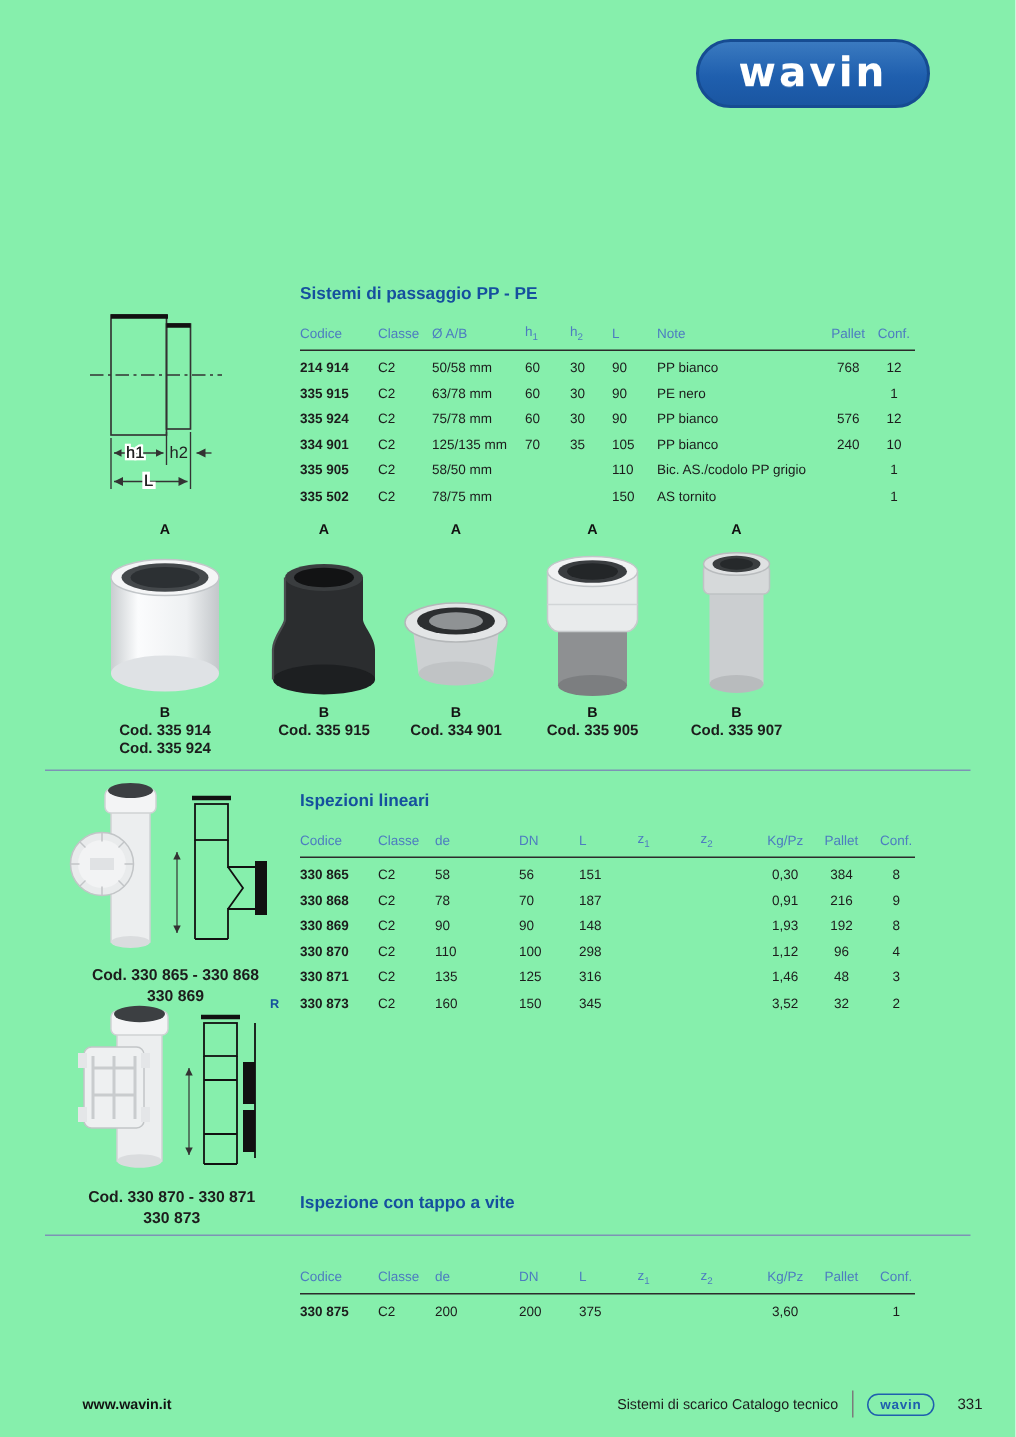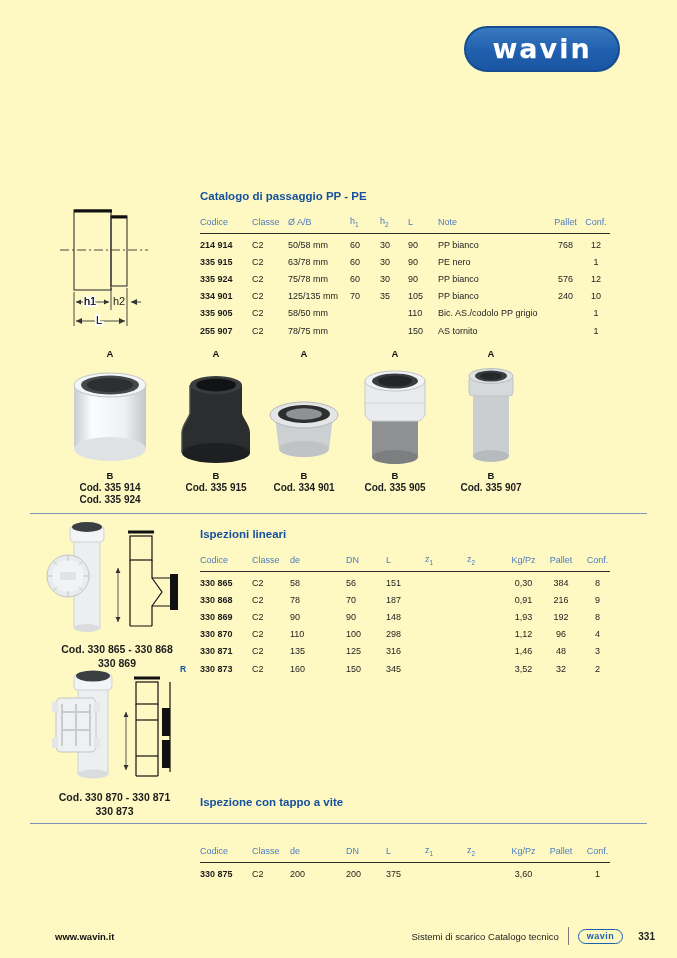--- a/index.html
+++ b/index.html
@@ -1,18 +1,18 @@
 <!DOCTYPE html>
 <html><head>
 <meta charset="utf-8">
 <style>
   * { margin:0; padding:0; box-sizing:border-box; }
   html,body { background:#ffffff; }
   body { font-family:"Liberation Sans", sans-serif; color:#1c1c1c; }
-  .page { position:relative; width:677px; height:958px; background:#fef9c3; overflow:hidden; }
+  .page { position:relative; width:677px; height:958px; background:#86efac; overflow:hidden; }
 
   
   .logo-block { position:absolute; top:26px; right:50px; width:170px; text-align:center; }
   .logo-pill { display:inline-block; width:156px; height:46px; background:linear-gradient(180deg,#3a7ac0 0%,#1f5fae 55%,#1a56a2 100%);
                border-radius:23px; border:2px solid #164c92; line-height:42px; }
   .logo-pill span { color:#ffffff; font-weight:bold; font-size:27px; letter-spacing:2px;
                     font-family:"DejaVu Sans", sans-serif; text-shadow:0 1px 0 rgba(255,255,255,.25); }
   .tagline { margin-top:12px; font-family:"DejaVu Serif", serif; font-weight:bold; font-size:11px;
              letter-spacing:2px; color:#18233d; }
 
@@ -47,21 +47,21 @@
   .rmark { position:absolute; left:180px; top:664px; color:#15509e; font-weight:bold; font-size:8.5px; }
 
   
   .footer { position:absolute; left:55px; right:22px; top:927px; display:flex; align-items:center; font-size:9.5px; }
   .footer .site { font-weight:bold; color:#111; }
   .footer .right { margin-left:auto; display:flex; align-items:center; gap:9px; }
   .footer .series b { font-weight:normal; }
   .footer .vbar { width:1px; height:18px; background:#7b7b7b; }
   .mini-pill { border:1.5px solid #1f5fae; border-radius:9px; padding:1px 8px 2px; color:#1f5fae;
                font-weight:bold; font-size:9px; letter-spacing:.5px; }
-  .footer .page-num { font-weight:bold; font-size:10px; margin-left:6px; }
+  .footer .page-num { font-weight:normal; font-size:10px; margin-left:6px; }
 
   svg .thin { stroke:#333; stroke-width:1.1; fill:none; }
   svg .thick { stroke:#111; stroke-width:3; fill:none; }
   svg .dim { stroke:#333; stroke-width:0.9; fill:none; }
 </style>
 </head>
 <body>
 
 <div class="page">
 
@@ -92,21 +92,21 @@
     <line class="dim" x1="28" y1="116" x2="28" y2="132"></line>
     <line class="dim" x1="81" y1="116" x2="81" y2="132"></line>
     <line class="dim" x1="30" y1="127" x2="79" y2="127"></line>
     <path d="M30,127 l6,-3 v6 z" fill="#333"></path>
     <path d="M79,127 l-6,-3 v6 z" fill="#333"></path>
     <text x="50" y="130" style="paint-order:stroke" stroke="#fff" stroke-width="4">L</text>
     <text x="50" y="130">L</text>
   </svg>
 
   <div class="tbl" style="top:190px;">
-    <div class="sec-title">Catalogo di passaggio PP - PE</div>
+    <div class="sec-title">Sistemi di passaggio PP - PE</div>
     <div class="tr t1 hdr">
       <span class="th">Codice</span>
       <span class="th">Classe</span>
       <span class="th">Ø A/B</span>
       <span class="th"><span>h</span><sub>1</sub></span>
       <span class="th"><span>h</span><sub>2</sub></span>
       <span class="th">L</span>
       <span class="th">Note</span>
       <span class="th ra">Pallet</span>
       <span class="th ra">Conf.</span>
@@ -161,21 +161,21 @@
         <span>C2</span>
         <span>58/50 mm</span>
         <span></span>
         <span></span>
         <span>110</span>
         <span>Bic. AS./codolo PP grigio</span>
         <span class="ra"></span>
         <span class="ra">1</span>
       </div>
     <div class="tr t1">
-        <span class="b">255 907</span>
+        <span class="b">335 502</span>
         <span>C2</span>
         <span>78/75 mm</span>
         <span></span>
         <span></span>
         <span>150</span>
         <span>AS tornito</span>
         <span class="ra"></span>
         <span class="ra">1</span>
       </div>
   </div>

